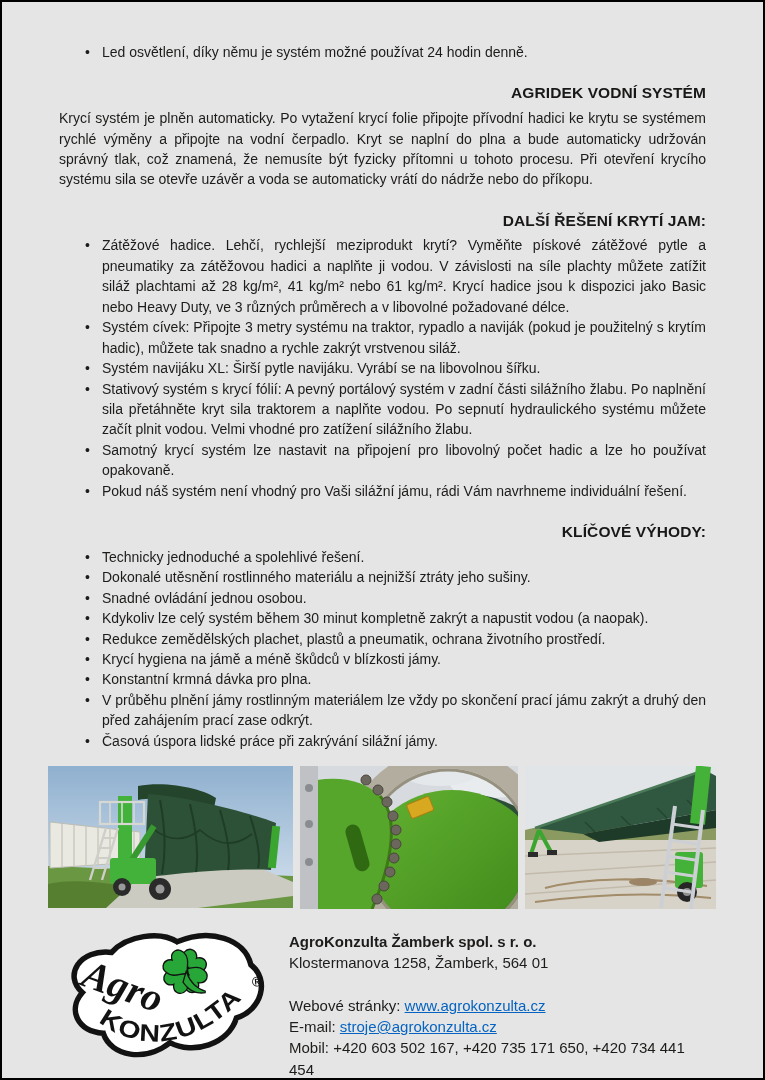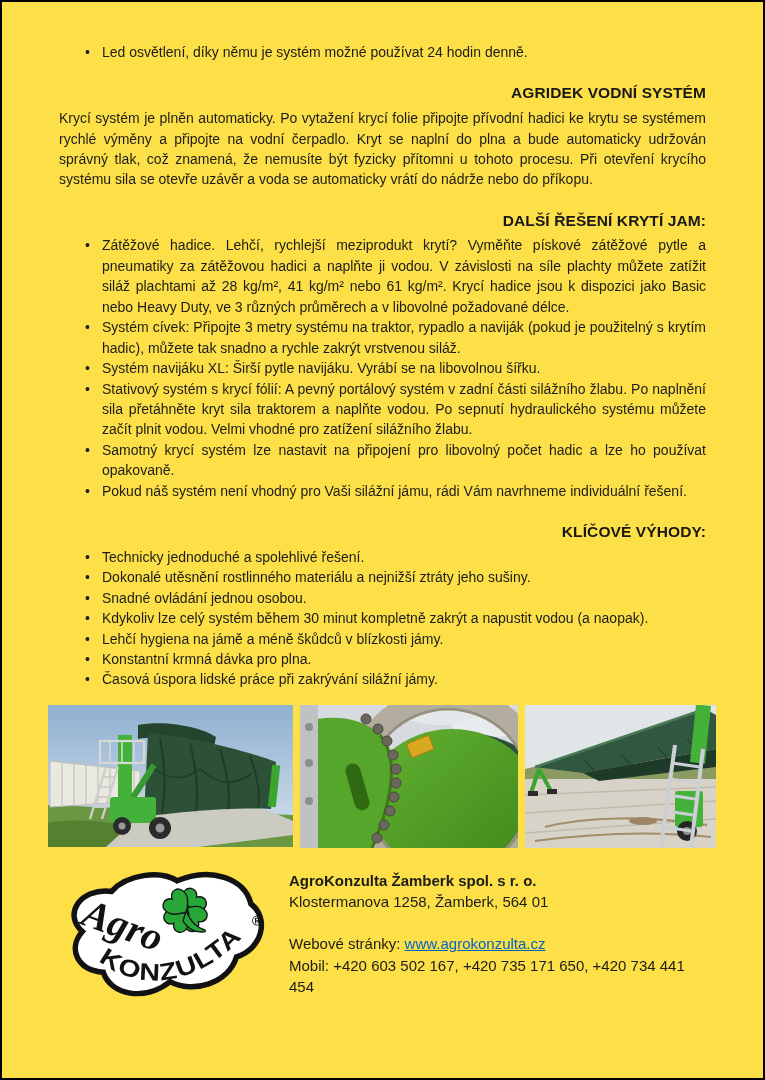--- a/index.html
+++ b/index.html
@@ -1,20 +1,20 @@
 <!DOCTYPE html>
 <html><head>
 <meta charset="utf-8">
 <style>
   * { box-sizing: border-box; }
   html, body { margin: 0; padding: 0; }
   .page {
     position: relative;
     width: 765px; height: 1080px;
-    background: #fde047;
+    background: #e5e5e5;
     border: 2px solid #000;
     font-family: "Liberation Sans", sans-serif;
     color: #1d1c1a;
     overflow: hidden;
   }
   .content { padding: 40px 57px 0 57px; font-size: 14px; line-height: 1.46; }
   h2 { font-size: 15.5px; font-weight: 700; margin: 20px 0 3px 0; letter-spacing: .1px; color: #191817; text-align: right; }
   p.body { margin: 1px 0 0 0; text-align: justify; }
   ul.blist { list-style: none; margin: 0; padding: 0; }
   ul.blist li { position: relative; margin-left: 24px; padding-left: 19px; text-align: justify; }
@@ -52,22 +52,24 @@
       <li>Samotný krycí systém lze nastavit na připojení pro libovolný počet hadic a lze ho používat opakovaně.</li>
       <li>Pokud náš systém není vhodný pro Vaši silážní jámu, rádi Vám navrhneme individuální řešení.</li>
     </ul>
 
     <h2>KLÍČOVÉ VÝHODY:</h2>
     <ul class="blist">
       <li>Technicky jednoduché a spolehlivé řešení.</li>
       <li>Dokonalé utěsnění rostlinného materiálu a nejnižší ztráty jeho sušiny.</li>
       <li>Snadné ovládání jednou osobou.</li>
       <li>Kdykoliv lze celý systém během 30 minut kompletně zakrýt a napustit vodou (a naopak).</li>
-      <li>Lehčí hygiena na jámě a méně škůdců v blízkosti jámy.</li>
+      <li>Redukce zemědělských plachet, plastů a pneumatik, ochrana životního prostředí.</li>
+      <li>Krycí hygiena na jámě a méně škůdců v blízkosti jámy.</li>
       <li>Konstantní krmná dávka pro plna.</li>
+      <li>V průběhu plnění jámy rostlinným materiálem lze vždy po skončení prací jámu zakrýt a druhý den před zahájením prací zase odkrýt.</li>
       <li>Časová úspora lidské práce při zakrývání silážní jámy.</li>
     </ul>
   </div>
 
   <div class="photos">
 
     <svg class="photo" width="245" height="142" viewBox="0 0 245 142" aria-label="Zelený stroj s plošinou a žebříkem drží zelenou krycí plachtu nad silážní jámou">
       <defs>
         <linearGradient id="sky1" x1="0" y1="0" x2="0" y2="1">
           <stop offset="0" stop-color="#8fb0cf"></stop>
@@ -183,17 +185,20 @@
       </svg>
     </div>
 
     <div class="contact">
       <div class="company">AgroKonzulta Žamberk spol. s r. o.</div>
       <div>Klostermanova 1258, Žamberk, 564 01</div>
       <div class="spacer"></div>
       <div>
         <span>Webové stránky: </span><a>www.agrokonzulta.cz</a>
       </div>
+      <div>
+        <span>E-mail: </span><a>stroje@agrokonzulta.cz</a>
+      </div>
       <div>Mobil: +420 603 502 167, +420 735 171 650, +420 734 441 454</div>
     </div>
   </div>
 
 </div>
 
 </body></html>

